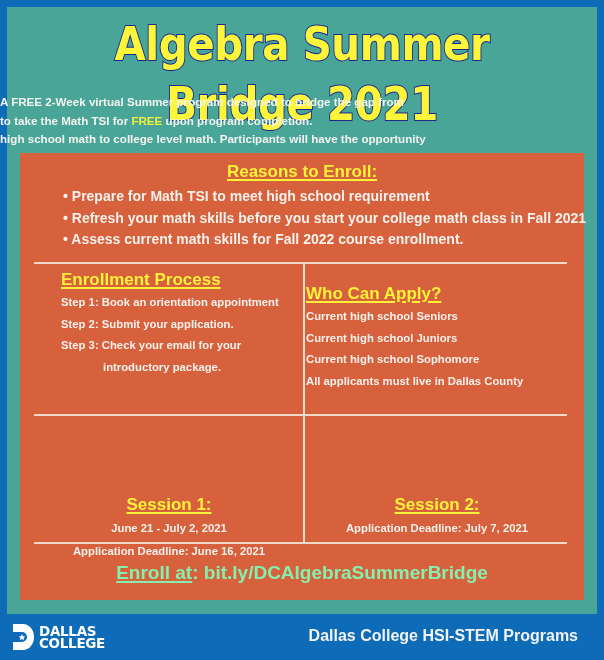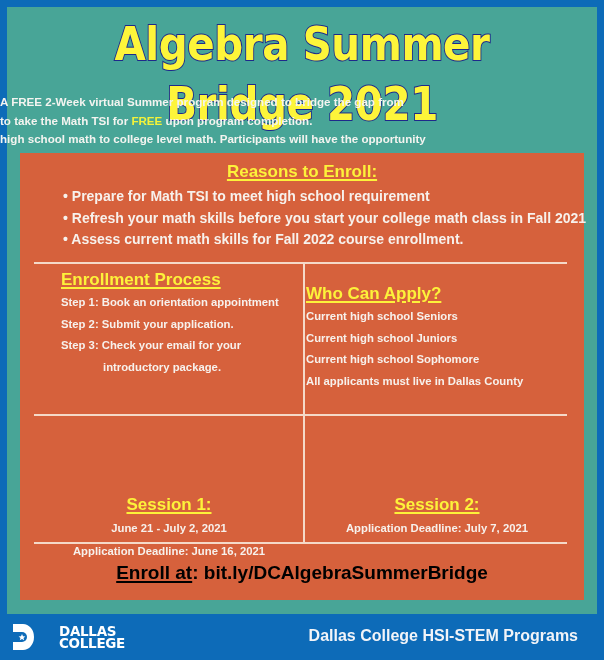--- a/index.html
+++ b/index.html
@@ -54,26 +54,26 @@
   .enroll-col { left: 61px; top: 268px; width: 240px; }
   .enroll-col .indent { padding-left: 42px; }
   .who-col { left: 306px; top: 282px; width: 262px; }
   .sess { position: absolute; top: 461px; text-align: center; color: #f7f1ec; font-weight: bold; font-size: 11.3px; margin-top: 32px; }
   .sess .heading { font-size: 17px; line-height: 24px; display: inline-block; }
   .sess .line { height: 23px; line-height: 23px; }
   .sess1 { left: 34px; width: 270px; }
   .sess2 { left: 306px; width: 262px; }
   .enroll-at {
     position: absolute; left: 0; top: 559px; width: 604px; text-align: center;
-    color: #000000; font-weight: bold; font-size: 19px; line-height: 28px;
+    color: #86efac; font-weight: bold; font-size: 19px; line-height: 28px;
   }
   .enroll-at .ul { text-decoration: underline; text-decoration-thickness: 2px; text-underline-offset: 2px; }
   .logo {
     position: absolute; left: 13px; top: 622px; height: 30px; display: flex; align-items: center;
-    color: #ffffff; font-weight: bold; gap: 20px;
+    color: #ffffff; font-weight: bold;
   }
   .logo svg { display: block; }
   .logo-text {
     margin-left: 4px; font-size: 13.5px; line-height: 12.5px; letter-spacing: -0.3px;
     font-family: "DejaVu Sans", sans-serif;
   }
   .footer-right {
     position: absolute; right: 26px; top: 627px; color: #f2f4f8; font-weight: bold; font-size: 16px;
   }
 </style>

